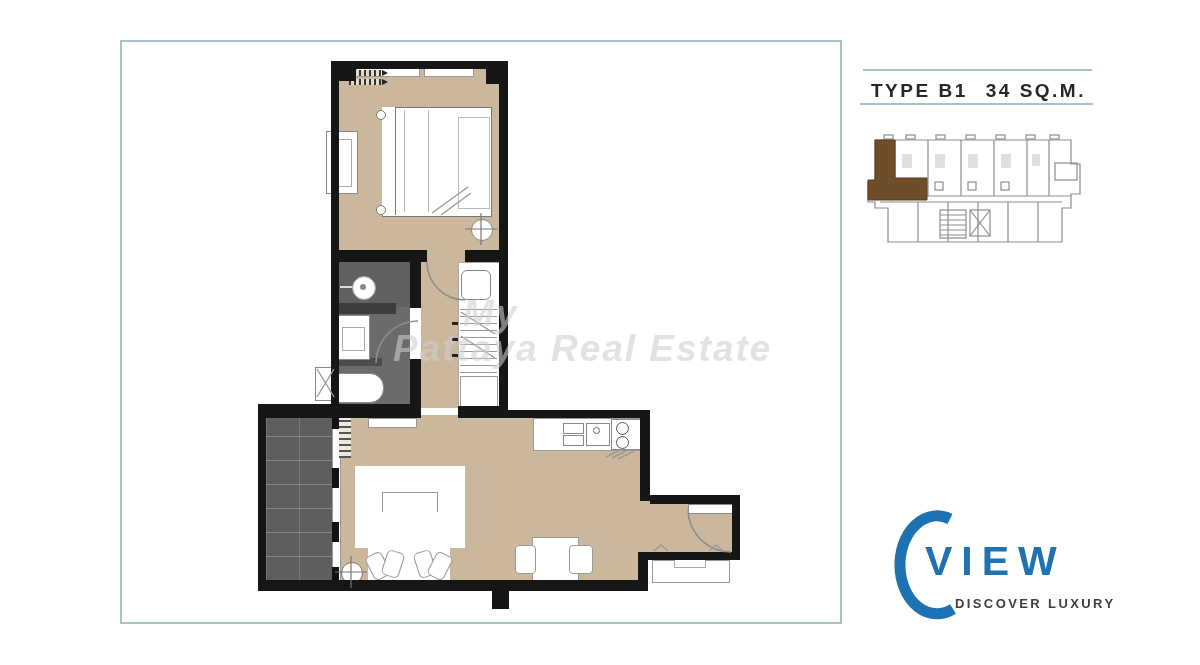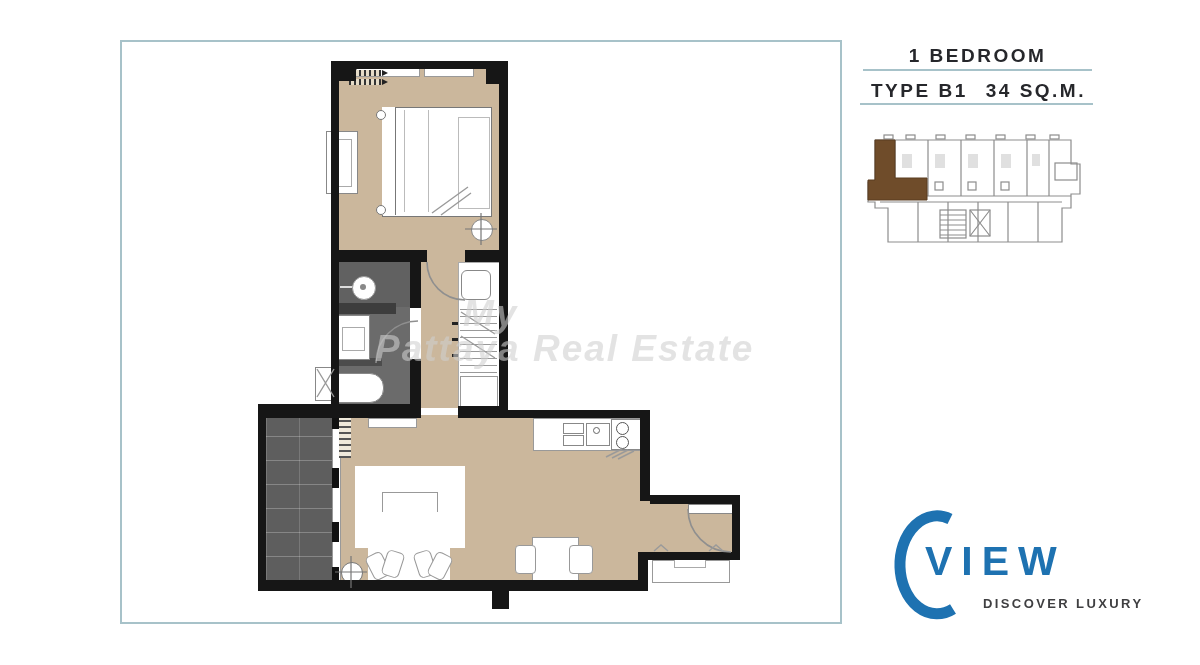--- a/index.html
+++ b/index.html
@@ -32,21 +32,21 @@
   .coilv{background:#efe9db repeating-linear-gradient(0deg,#555 0 2px,transparent 2px 6px);z-index:2;}
   .shelf{background:#fff repeating-linear-gradient(0deg,#999 0 1px,transparent 1px 7px);}
   .arrow{width:0;height:0;border-top:3px solid transparent;border-bottom:3px solid transparent;border-left:6px solid #222;z-index:2;}
   .dash{background:#111;z-index:2;}
   .hinge{background:#222;z-index:2;}
   
   .hdr{color:var(--text_dark);font-weight:bold;font-size:19px;letter-spacing:2.5px;white-space:nowrap;z-index:2;}
   .rule{background:var(--frame_teal);height:2px;z-index:2;}
   
   #brand{color:var(--brand_blue);font-size:41px;font-weight:bold;letter-spacing:9px;z-index:2;}
-  #tagline{color:#3f3f41;font-size:13px;font-weight:bold;letter-spacing:2.4px;z-index:2;margin-left:28px;}
+  #tagline{color:#3f3f41;font-size:13px;font-weight:bold;letter-spacing:2.4px;z-index:2;}
   svg{display:block;}
   .arc{fill:none;stroke:#8f8f8f;stroke-width:1.6;}
   .thin{fill:none;stroke:#9a9a9a;stroke-width:1.4;}
   .thin2{fill:none;stroke:#777;stroke-width:1.2;}
   .kp{fill:none;stroke:#8d8d8d;stroke-width:1.2;}
   .kpfill{fill:#e0e0e0;stroke:none;}
   .kpbrown{fill:var(--keyplan_unit_brown);stroke:#5a3d21;stroke-width:1;}
 </style>
 </head>
 <body>
@@ -164,23 +164,22 @@
     <path class="thin" d="M432 213 L468 187 M441 215 L471 193"></path>
     <path class="thin" d="M317 369 L334 397 M334 369 L317 397"></path>
     <path class="thin" d="M606 457 L622 449 M612 458 L628 450 M618 459 L634 451"></path>
     <path class="thin" d="M654 551 L661 545 L668 551 M709 551 L716 545 L723 551"></path>
     <path class="thin" d="M461 312 L495 334 M461 336 L495 358"></path>
     <path class="thin2" d="M481 213 L481 245 M465 229 L497 229"></path>
     <path class="thin2" d="M351 556 L351 588 M335 572 L367 572"></path>
   </svg>
 
   <div class="abs wm" style="left:463px;top:293px;font-size:37px;">My</div>
-  <div class="abs wm" style="left:375px;top:328px;font-size:37px;">Pattaya Real Estate</div>
-
-  <div class="abs hdr" style="left:860px;top:45px;width:235px;text-align:center;">1 BEDROOM</div>
+  <div class="abs wm" style="left:393px;top:328px;font-size:37px;">Pattaya Real Estate</div>
+
   <div class="abs rule" style="left:863px;top:69px;width:229px;"></div>
   <div class="abs hdr" style="left:860px;top:80px;width:237px;text-align:center;">
     <span>TYPE B1</span><span style="display:inline-block;width:18px;"></span><span>34 SQ.M.</span>
   </div>
   <div class="abs rule" style="left:860px;top:103px;width:233px;"></div>
 
   <svg class="abs" style="left:866px;top:124px;z-index:2;" width="226" height="126" viewBox="0 0 226 126">
 
     <g class="kp">
       <rect x="18" y="11" width="9" height="4"></rect>

